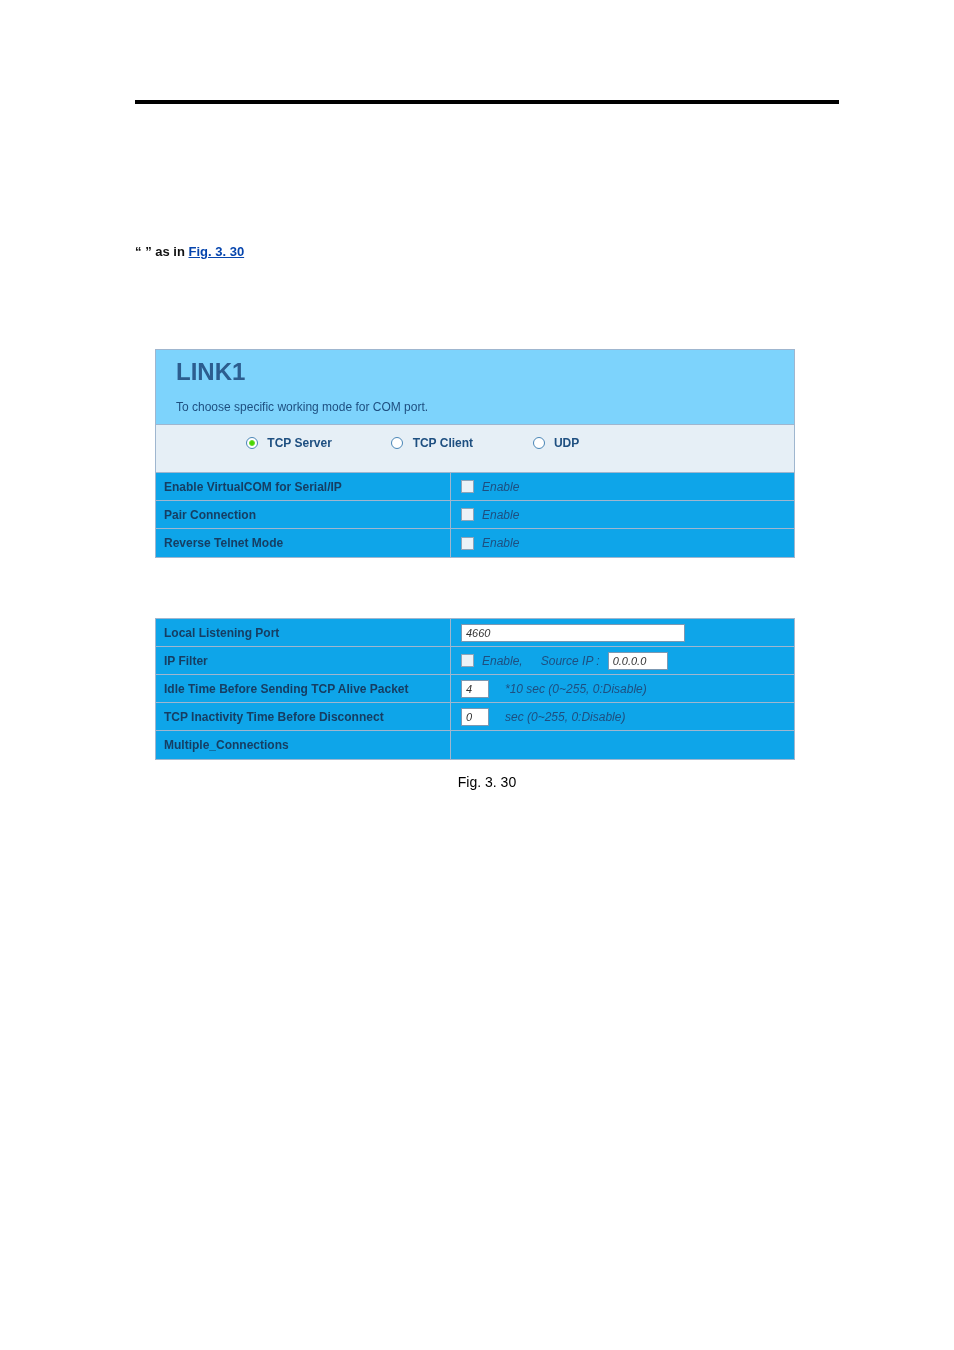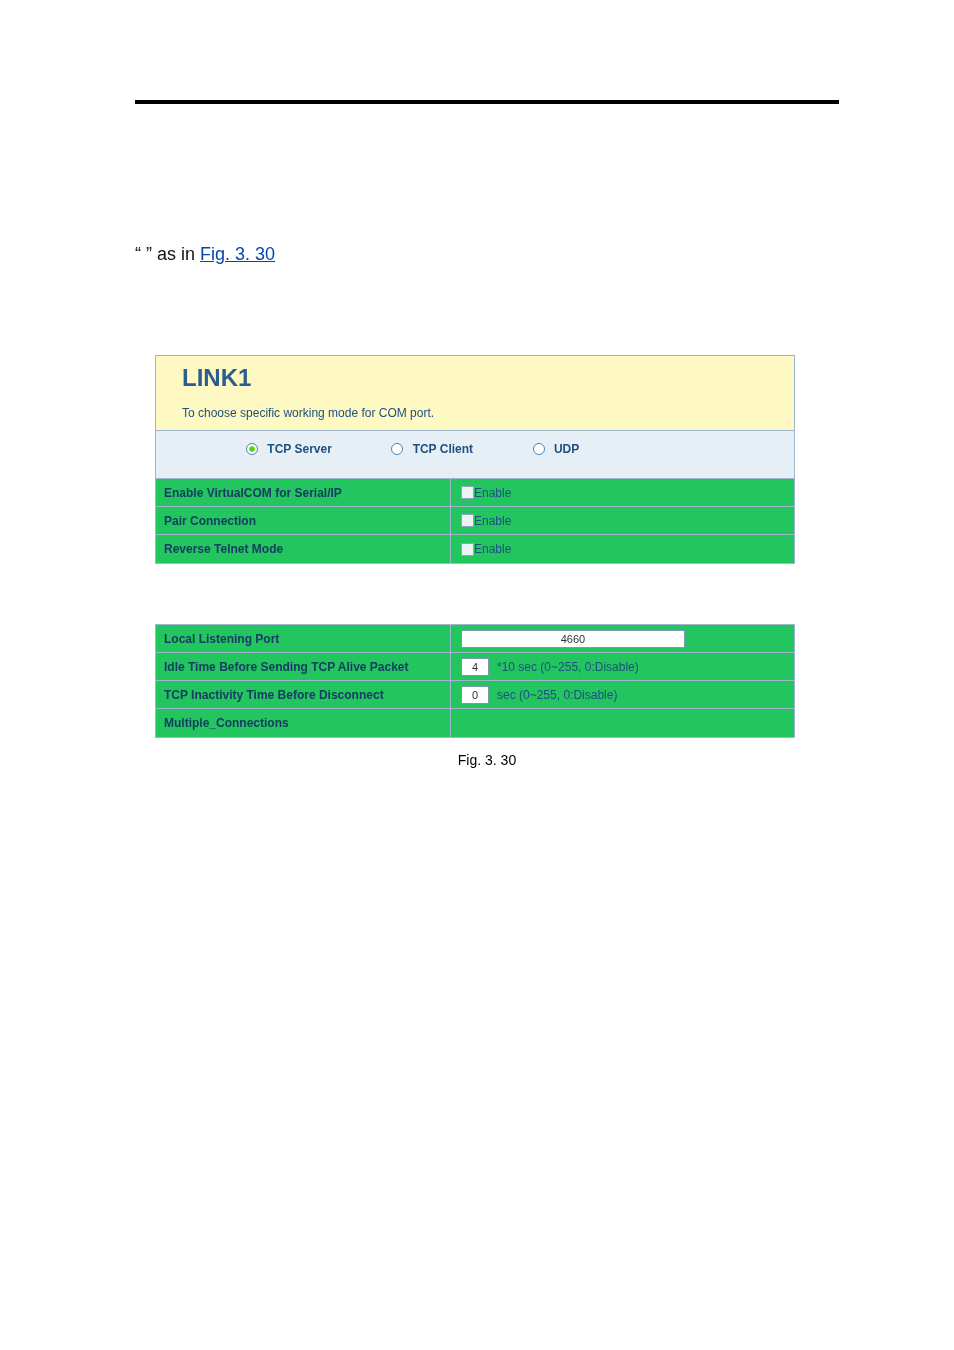--- a/index.html
+++ b/index.html
@@ -12,38 +12,39 @@
   }
   .page {
     padding: 100px 115px 80px 135px;
   }
   .thick-rule {
     border: none;
     border-top: 4px solid #000;
     margin: 0 0 140px 0;
   }
   .intro-line {
-    font-size: 18px;
+    font-size: 13px;
     color: #111;
     margin-bottom: 90px;
+    font-weight: bold;
   }
   .intro-line .hyperlink {
     color: #0645ad;
     text-decoration: underline;
   }
   .intro-line .quoted {  }
   .panel {
     width: 640px;
     margin: 0 0 12px 20px;
     border: 1px solid #9fb6cf;
   }
   .panel-head {
-    background: #fef9c3;
+    background: #7dd3fc;
     border-bottom: 1px solid #9fb6cf;
-    padding: 6px 14px 10px 26px;
+    padding: 6px 14px 10px 20px;
   }
   .link-title {
     font-family: Arial, Helvetica, sans-serif;
     font-size: 24px;
     font-weight: bold;
     color: #2c5d8f;
     margin: 2px 0 3px 0;
   }
   .subtitle {
     font-family: Verdana, Arial, sans-serif;
@@ -80,24 +81,23 @@
   .mode-item.sel .radio::after {
     content: "";
     position: absolute;
     inset: 2px;
     border-radius: 50%;
     background: #4ad600;
     border: 1px solid #68e030;
   }
   .row {
     display: flex;
-    background: #22c55e;
+    background: #0ea5e9;
     border-bottom: 1px solid #9fb6cf;
     min-height: 28px;
-    text-align: center;
   }
   .row:last-child { border-bottom: 0; }
   .label-cell {
     flex: 0 0 295px;
     border-right: 1px solid #9fb6cf;
     padding: 5px 8px 5px 8px;
     font-family: Verdana, Arial, sans-serif;
     font-size: 12px;
     font-weight: bold;
     color: #163e63;
@@ -105,21 +105,22 @@
     align-items: center;
   }
   .value-cell {
     flex: 1 1 auto;
     padding: 4px 8px 4px 10px;
     font-family: Verdana, Arial, sans-serif;
     font-size: 12px;
     color: #1e4f80;
     display: flex;
     align-items: center;
-    gap: 0;
+    gap: 8px;
+    font-style: italic;
   }
   .chk {
     display: inline-block;
     width: 13px; height: 13px;
     border: 1px solid #8fa4b8;
     background: #ecf2f7;
     position: relative;
     vertical-align: -2px;
   }
   .chk.checked::after {
@@ -212,20 +213,29 @@
   <div class="panel-gap"></div>
 
   <div class="panel">
     <div class="row">
       <div class="label-cell">Local Listening Port</div>
       <div class="value-cell">
         <span class="txt-input" style="width:224px">4660</span>
       </div>
     </div>
     <div class="row">
+      <div class="label-cell">IP Filter</div>
+      <div class="value-cell">
+        <span class="chk"></span>
+        <span>Enable,</span>
+        <span style="margin-left:10px">Source IP :</span>
+        <span class="txt-input" style="width:60px">0.0.0.0</span>
+      </div>
+    </div>
+    <div class="row">
       <div class="label-cell">Idle Time Before Sending TCP Alive Packet</div>
       <div class="value-cell">
         <span class="txt-input" style="width:28px">4</span>
         <span style="margin-left:8px">*10 sec (0~255, 0:Disable)</span>
       </div>
     </div>
     <div class="row">
       <div class="label-cell">TCP Inactivity Time Before Disconnect</div>
       <div class="value-cell">
         <span class="txt-input" style="width:28px">0</span>

